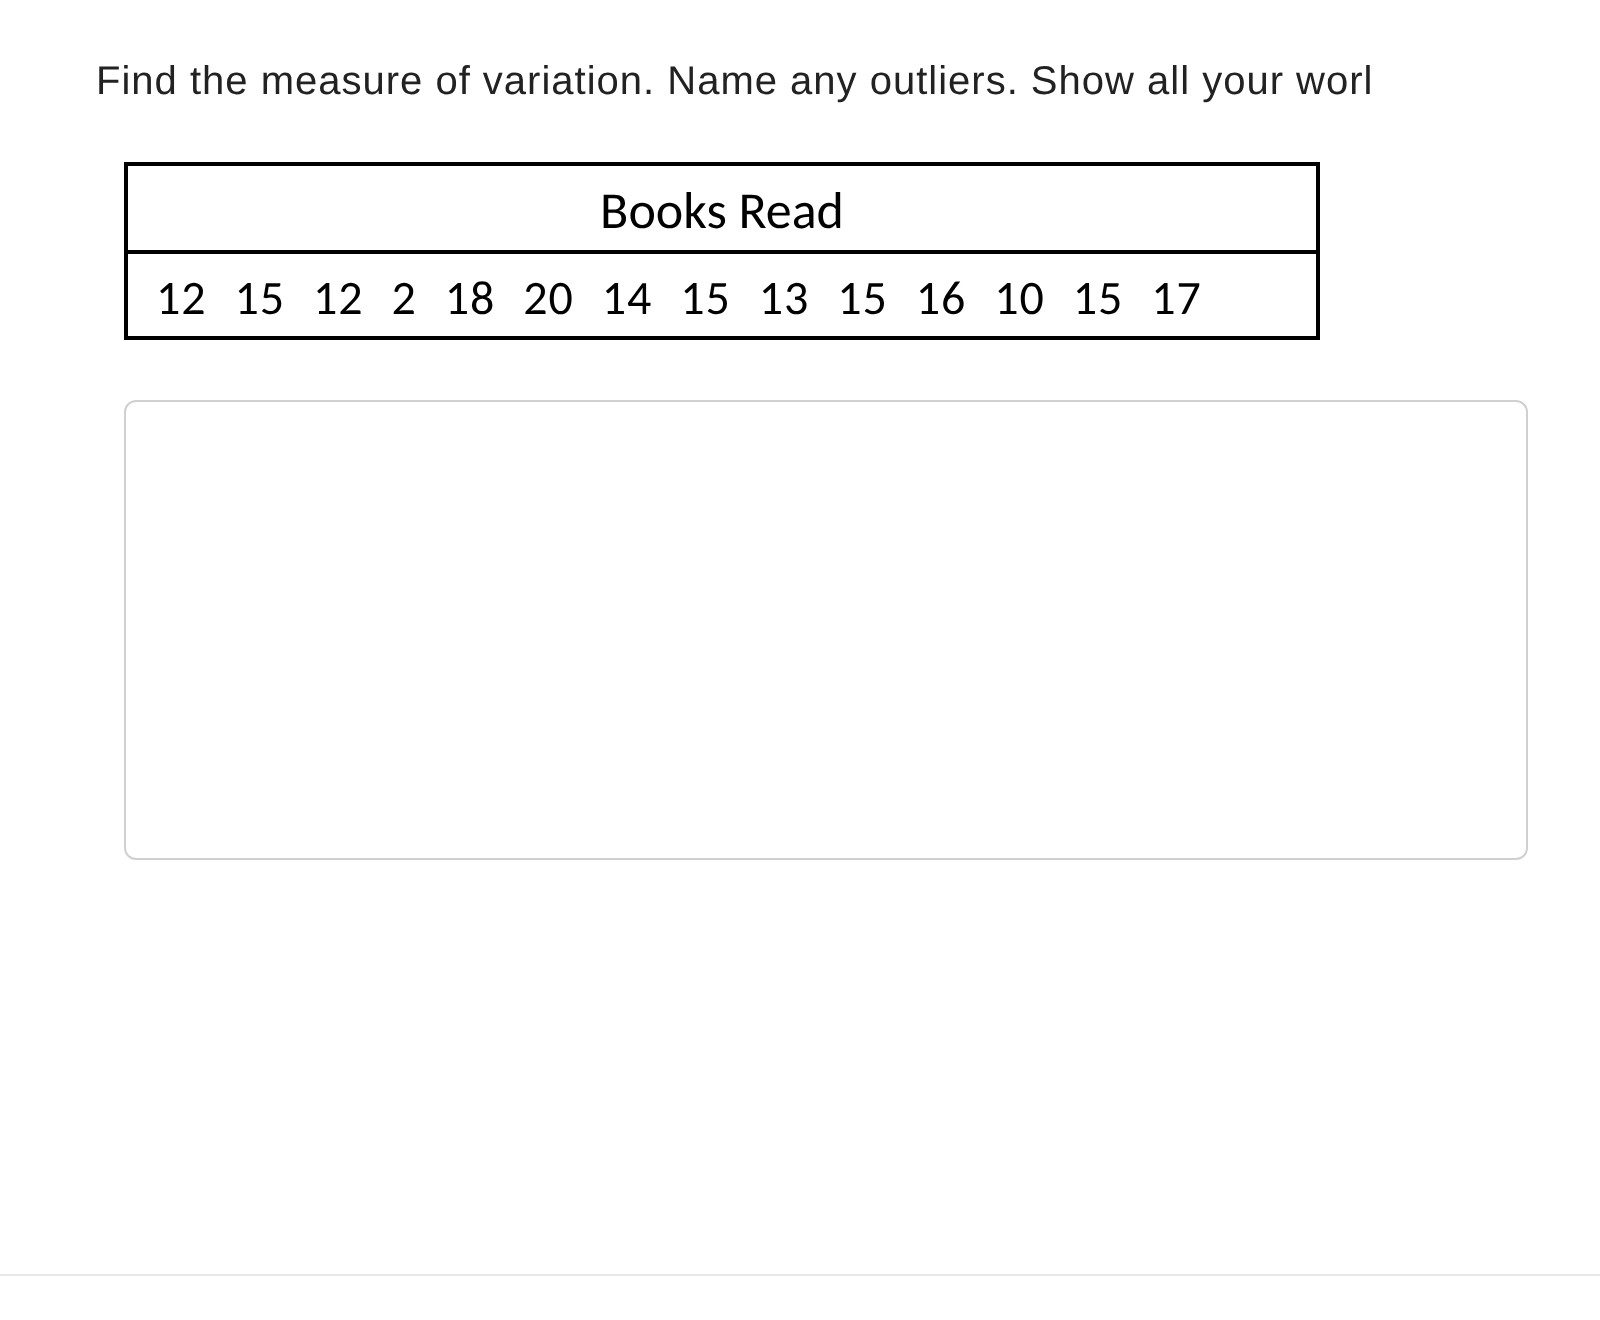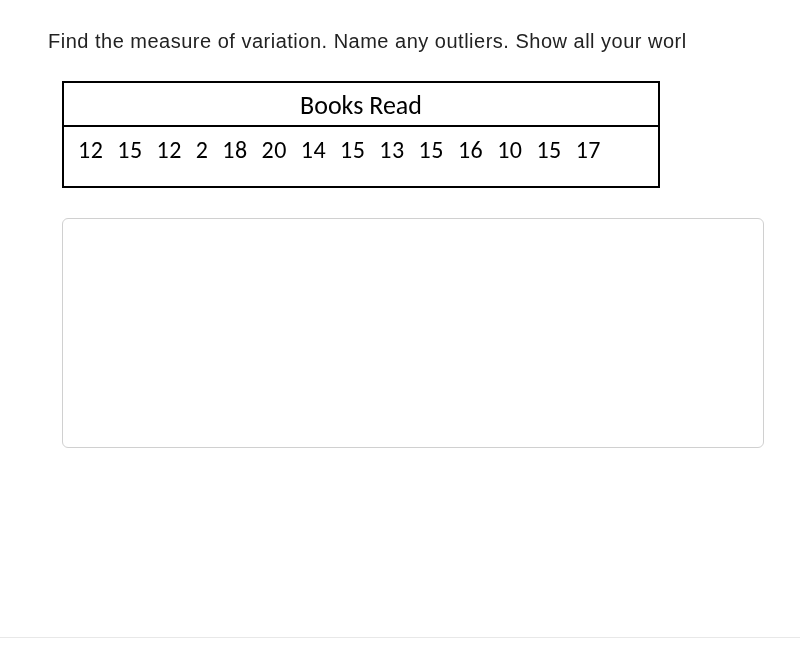--- a/index.html
+++ b/index.html
@@ -36,21 +36,21 @@
       font-weight: normal;
       font-family: Calibri, Arial, sans-serif;
       text-align: center;
       padding: 6px 0 4px 0;
       border-bottom: 2px solid #000;
     }
     .data-table td {
       font-size: 24px;
       font-family: Calibri, Arial, sans-serif;
       text-align: left;
-      padding: 8px 10px 22px 14px;
+      padding: 8px 10px 4px 14px;
       letter-spacing: 0.5px;
       word-spacing: 8px;
       white-space: nowrap;
     }
     .work-area {
       margin-top: 30px;
       margin-left: 14px;
       width: 702px;
       height: 230px;
       border: 1px solid #d0d0d0;

